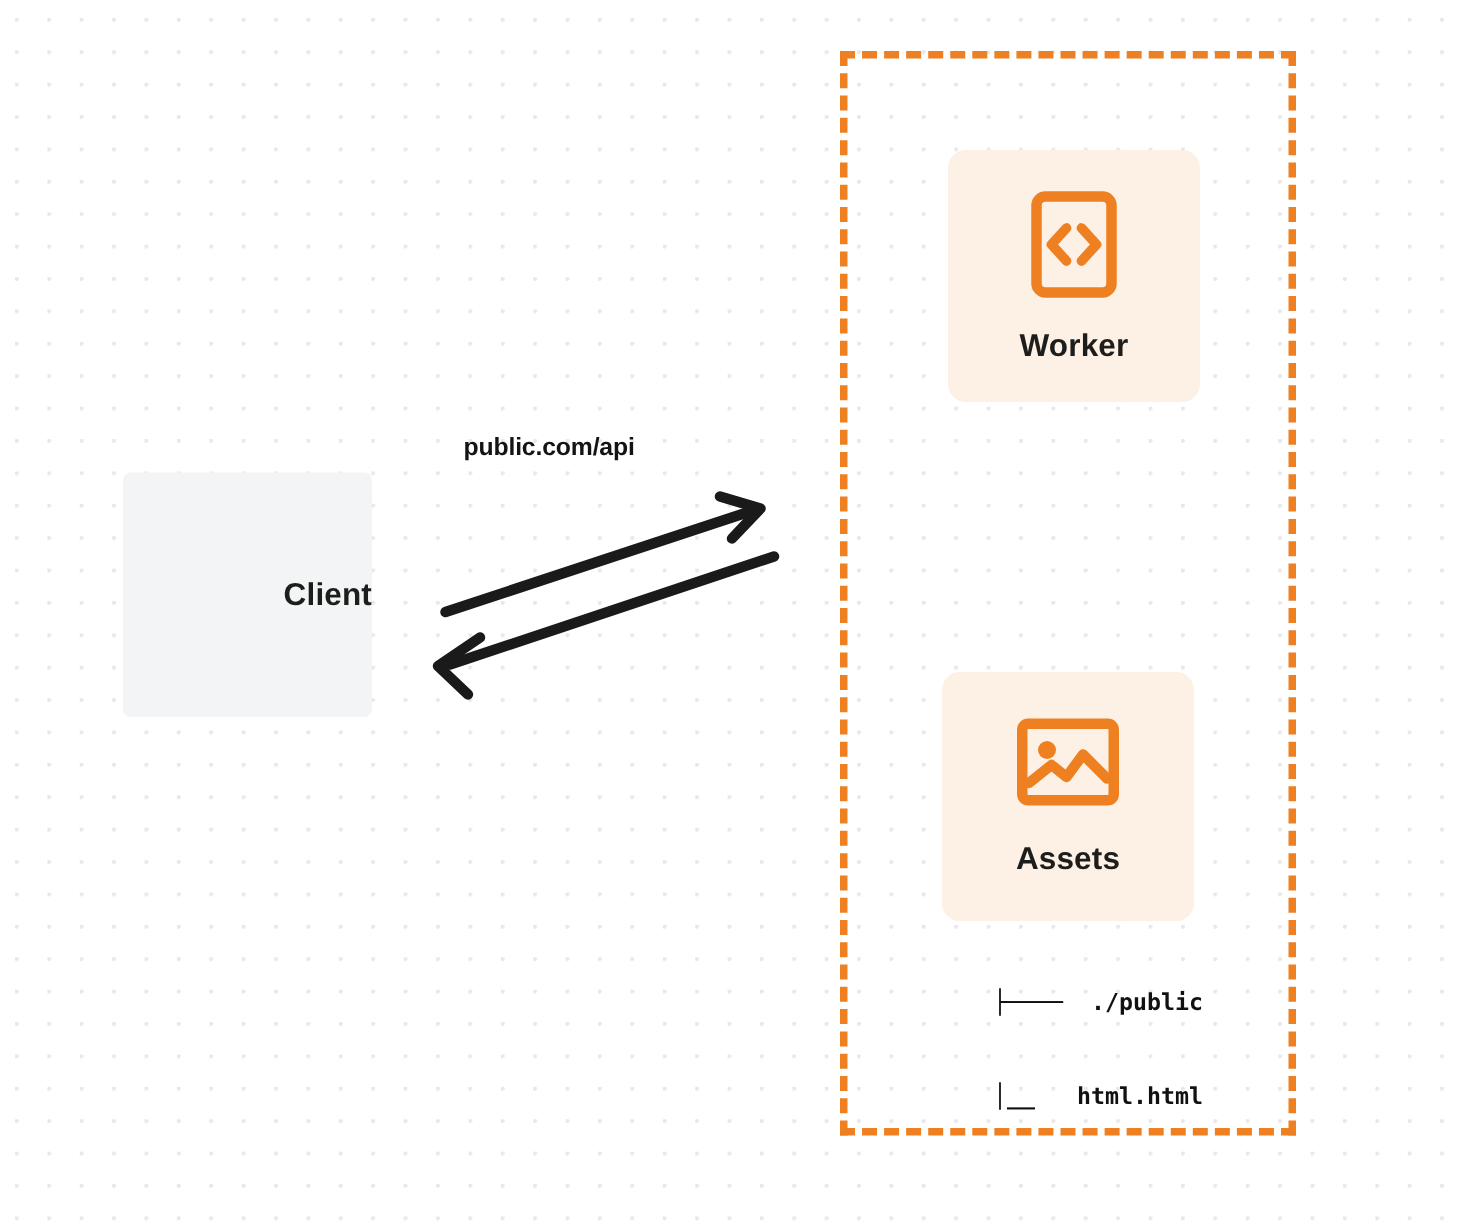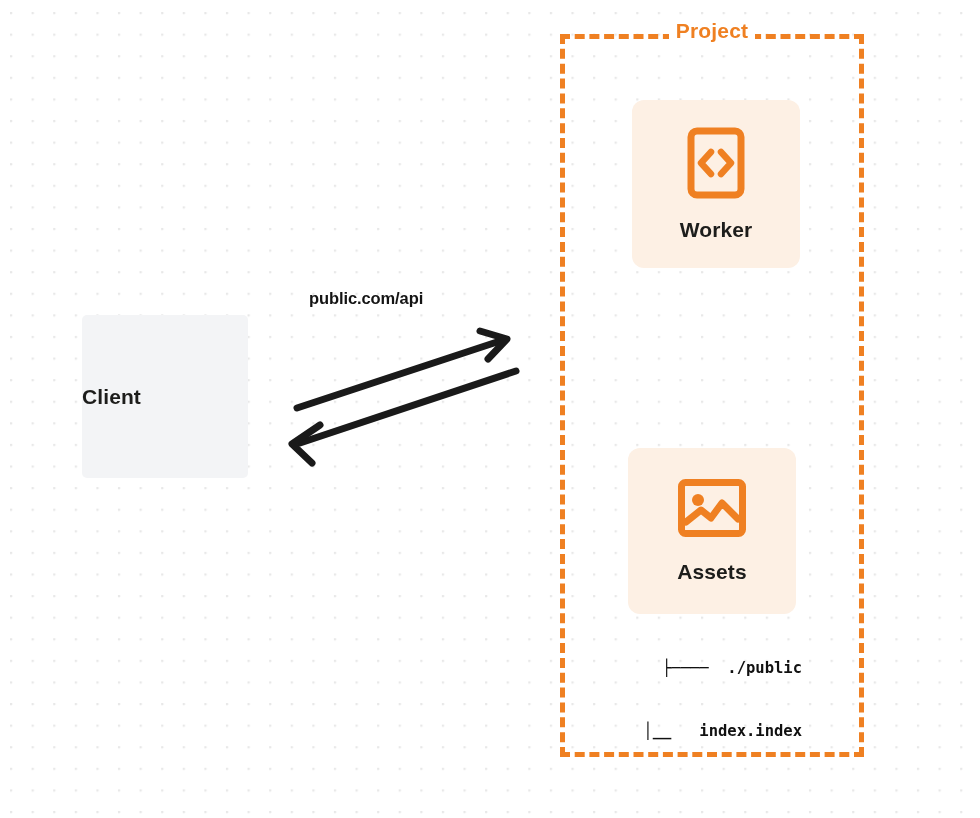--- a/index.html
+++ b/index.html
@@ -29,21 +29,21 @@
   .client-node {
     position: absolute;
     left: 82px;
     top: 315px;
     width: 166px;
     height: 163px;
     background: #f3f4f6;
     border-radius: 5px;
     display: flex;
     align-items: center;
-    justify-content: flex-start;
+    justify-content: flex-end;
   }
   .client-label {
     font-size: 21px;
     font-weight: bold;
     color: #1d1d1b;
     letter-spacing: 0.1px;
   }
 
   
   .arrows-svg {
@@ -166,21 +166,20 @@
 
     <g>
       <line x1="516" y1="371" x2="300" y2="443" stroke="#1a1a1a" stroke-width="7" stroke-linecap="round"></line>
       <polyline points="320,425 292,444 312,463" fill="none" stroke="#1a1a1a" stroke-width="7" stroke-linecap="round" stroke-linejoin="round"></polyline>
     </g>
   </svg>
 
   <div class="edge-label">public.com/api</div>
 
   <div class="project-box"></div>
-  <div class="project-title"><span>Project</span></div>
 
   <div class="service-card card-worker">
     <span class="service-icon">
       <svg width="60" height="74" viewBox="0 0 60 74">
         <rect x="5" y="5" width="50" height="64" rx="6" ry="6" fill="none" stroke="#ef8022" stroke-width="7"></rect>
         <polyline points="25,26 15,37 25,48" fill="none" stroke="#ef8022" stroke-width="6.5" stroke-linecap="round" stroke-linejoin="round"></polyline>
         <polyline points="35,26 45,37 35,48" fill="none" stroke="#ef8022" stroke-width="6.5" stroke-linecap="round" stroke-linejoin="round"></polyline>
       </svg>
     </span>
     <span class="service-label">Worker</span>
@@ -192,17 +191,17 @@
         <rect x="4.5" y="4.5" width="61" height="51" rx="4" ry="4" fill="none" stroke="#ef8022" stroke-width="7"></rect>
         <circle cx="21" cy="22" r="6" fill="#ef8022"></circle>
         <polyline points="9,44 24,32 34,40 45,25 61,41" fill="none" stroke="#ef8022" stroke-width="7" stroke-linecap="round" stroke-linejoin="round"></polyline>
       </svg>
     </span>
     <span class="service-label">Assets</span>
   </div>
 
   <div class="file-tree">
     <span class="file-tree-line">├────  ./public</span>
-    <span class="file-tree-line">   │__   index.index</span>
+    <span class="file-tree-line">   │__   html.html</span>
     
   </div>
 
 </div>
 
 </body></html>

